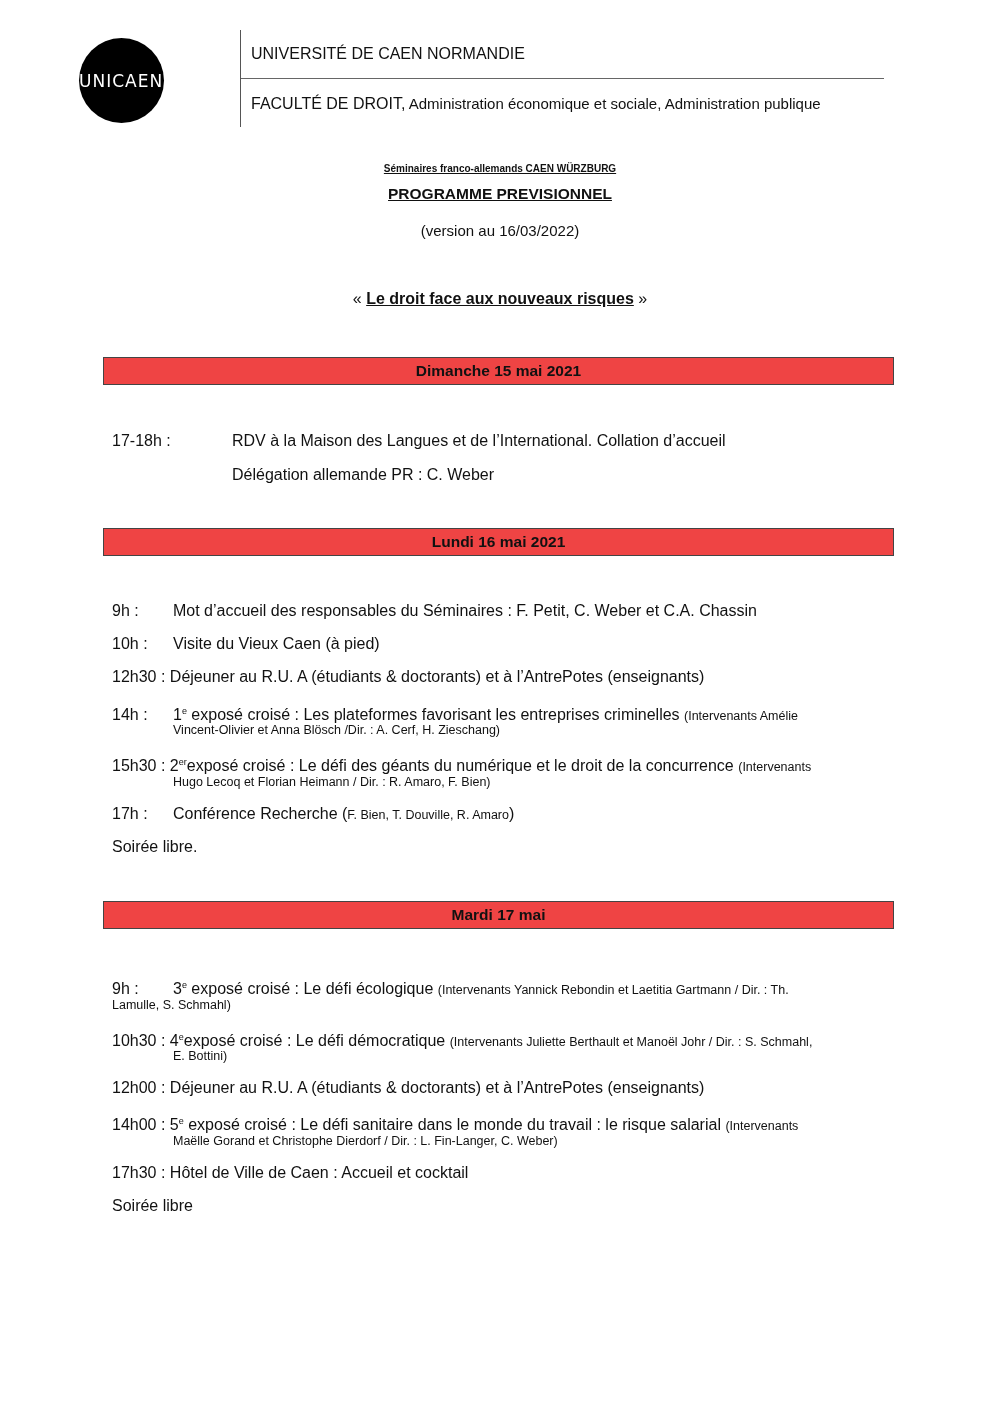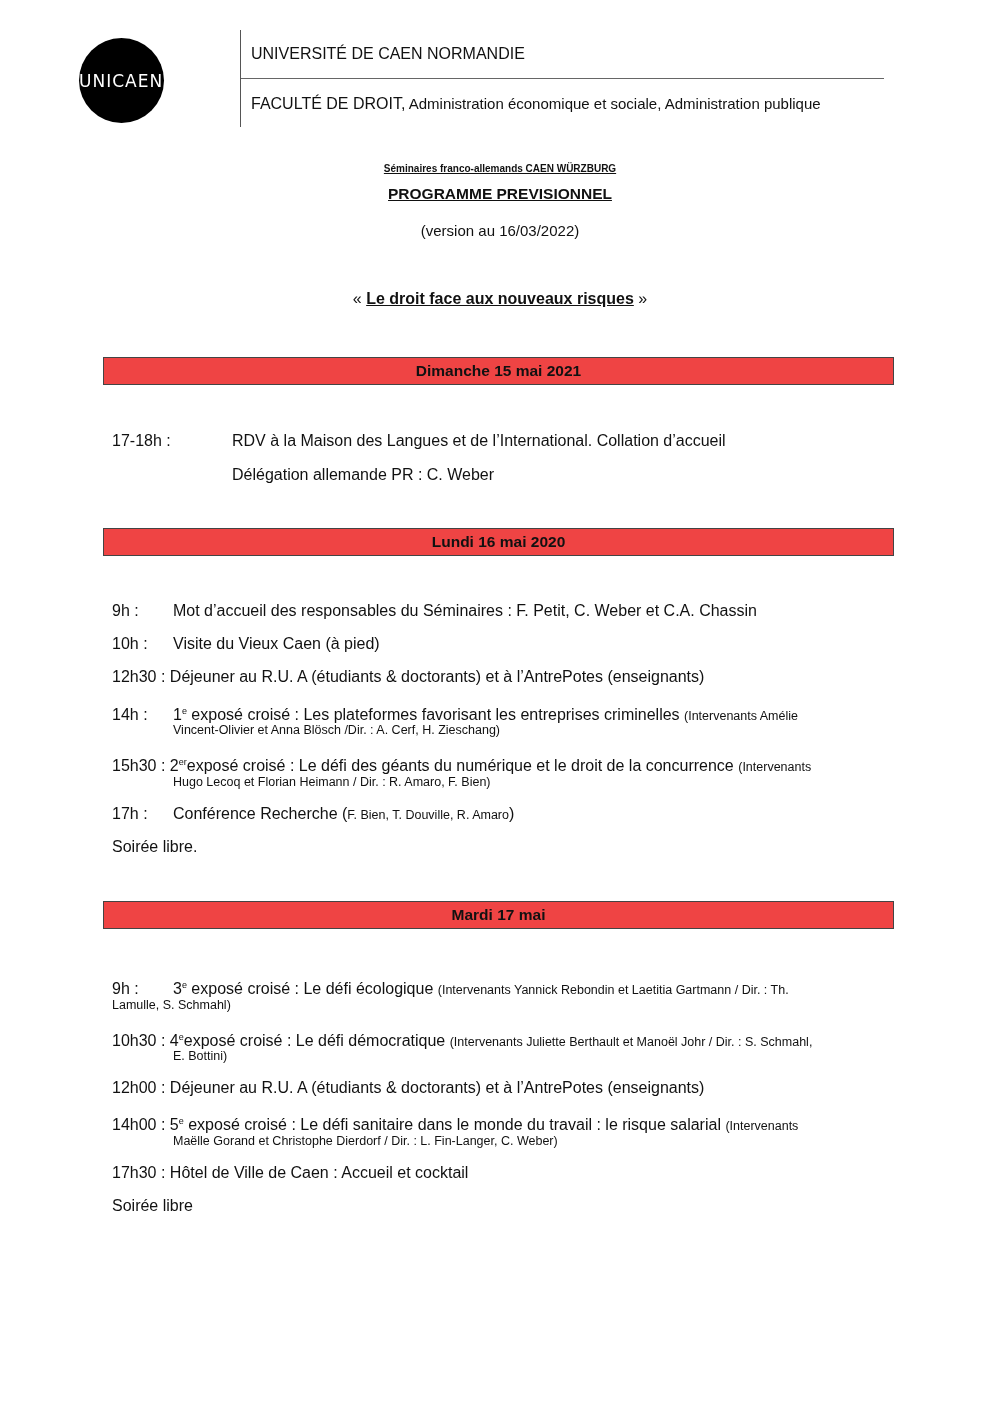--- a/index.html
+++ b/index.html
@@ -41,21 +41,21 @@
 <div class="center t2">PROGRAMME PREVISIONNEL</div>
 <div class="center t3">(version au 16/03/2022)</div>
 <div class="center t4"><span>« </span><b>Le droit face aux nouveaux risques</b><span> »</span></div>
 
 <div class="daybox" style="top:357px">Dimanche 15 mai 2021</div>
 <div class="row" style="top:431px">
   <span class="time" style="width:120px">17-18h :</span><span>RDV à la Maison des Langues et de l’International. Collation d’accueil</span>
 </div>
 <div class="row" style="top:465px; left:232px">Délégation allemande PR : C. Weber</div>
 
-<div class="daybox" style="top:528px">Lundi 16 mai 2020</div>
+<div class="daybox" style="top:528px">Lundi 16 mai 2021</div>
 <div class="row" style="top:601px">
   <span class="time" style="width:61px">9h :</span><span>Mot d’accueil des responsables du Séminaires : F. Petit, C. Weber et C.A. Chassin</span>
 </div>
 <div class="row" style="top:634px">
   <span class="time" style="width:61px">10h :</span><span>Visite du Vieux Caen (à pied)</span>
 </div>
 <div class="row" style="top:667px">
   <span class="time">12h30 :</span> <span>Déjeuner au R.U. A (étudiants &amp; doctorants) et à l’AntrePotes (enseignants)</span>
 </div>
 <div class="row" style="top:701px">

